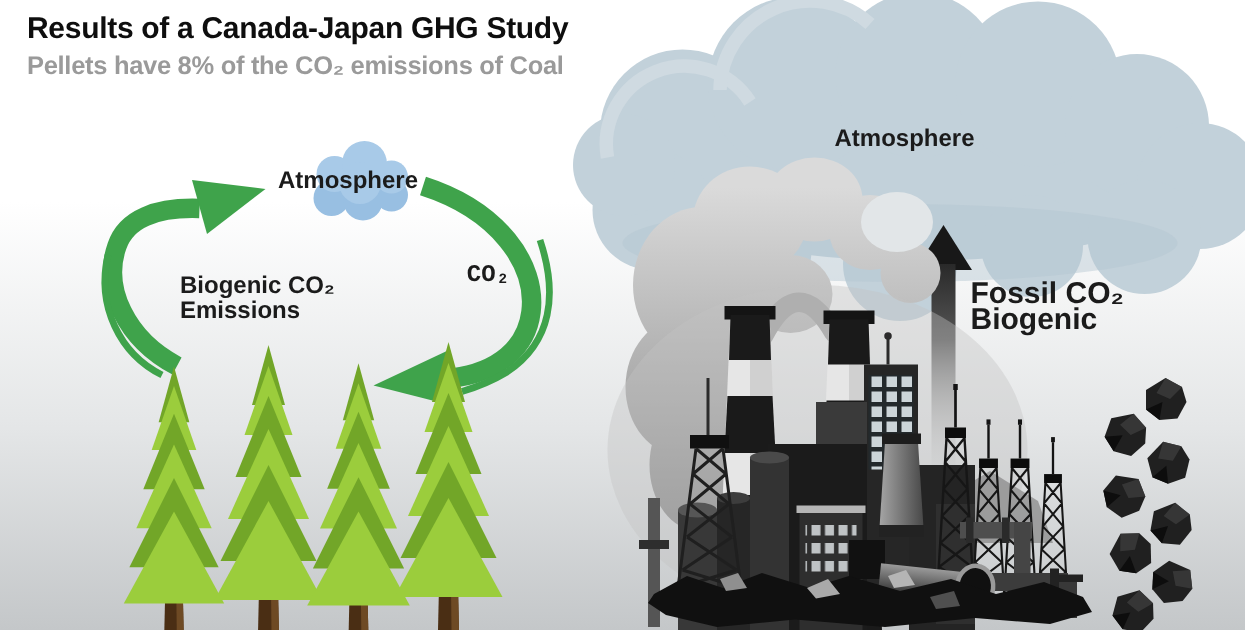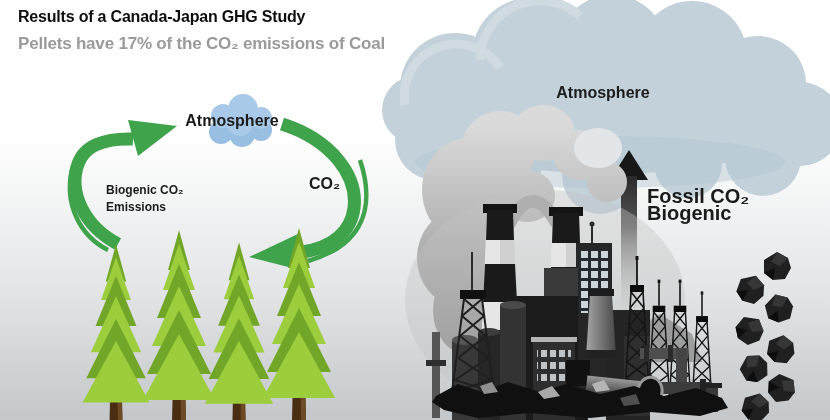--- a/index.html
+++ b/index.html
@@ -2,25 +2,25 @@
 <html><head>
 <meta charset="utf-8">
 <style>
   html,body{margin:0;padding:0;background:#fff;}
   .stage{position:relative;width:830px;height:420px;overflow:hidden;
          background:linear-gradient(180deg,#ffffff 0%,#ffffff 32%,#e4e6e7 68%,#c4c7c9 100%);
          font-family:"Liberation Sans",sans-serif;}
   .stage svg{position:absolute;left:0;top:0;z-index:1;}
   .lbl{position:absolute;z-index:2;font-weight:bold;color:#1b1b1b;white-space:nowrap;}
   .lbl span{display:block;}
-  .title{left:18px;top:8px;font-size:16px;letter-spacing:-0.2px;color:#0e0e0e;}
+  .title{left:18px;top:8px;font-size:20px;letter-spacing:-0.2px;color:#0e0e0e;}
   .subtitle{left:18px;top:34px;font-size:17px;color:#9a9a9a;letter-spacing:-0.2px;}
   .atm-left{left:162px;top:112px;width:140px;text-align:center;font-size:16px;}
-  .biogenic{left:106px;top:182px;font-size:12px;line-height:17px;}
-  .seq{left:218px;top:175px;width:122px;text-align:right;font-size:16px;line-height:17px;}
+  .biogenic{left:120px;top:182px;font-size:16px;line-height:17px;}
+  .seq{left:218px;top:175px;width:122px;text-align:right;font-size:16px;line-height:17px;font-family:Liberation Mono, monospace;}
   .atm-right{left:538px;top:84px;width:130px;text-align:center;font-size:16px;}
   .fossil{left:647px;top:188px;font-size:20px;line-height:17px;}
 </style>
 </head>
 <body>
 
 <div class="stage">
 
 <svg width="830" height="420" viewBox="0 0 830 420">
   <defs>
@@ -231,21 +231,21 @@
 
   <g>
     <use href="#pine" transform="translate(116,248) scale(0.93)"></use>
     <use href="#pine" transform="translate(179,234)"></use>
     <use href="#pine" transform="translate(239,246) scale(0.95)"></use>
     <use href="#pine" transform="translate(299,232)"></use>
   </g>
 </svg>
 
   <div class="lbl title">Results of a Canada-Japan GHG Study</div>
-  <div class="lbl subtitle">Pellets have 17% of the CO₂ emissions of Coal</div>
+  <div class="lbl subtitle">Pellets have 8% of the CO₂ emissions of Coal</div>
 
   <div class="lbl atm-left">Atmosphere</div>
 
   <div class="lbl biogenic">
     <span>Biogenic CO₂</span>
     <span>Emissions</span>
   </div>
 
   <div class="lbl seq">
     <span>CO₂</span>

